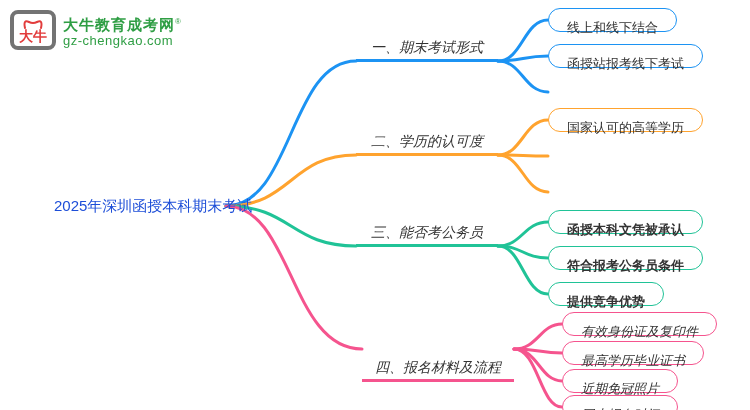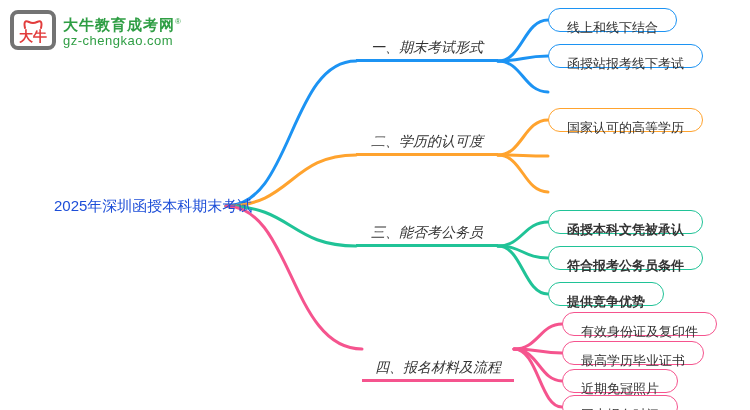--- a/index.html
+++ b/index.html
@@ -34,21 +34,21 @@
   .br-1 { left:356px; top:130px; width:142px; border-color:#ffa32e; }
   .br-2 { left:356px; top:221px; width:142px; border-color:#20c397; }
   .br-3 { left:362px; top:324px; width:152px; border-color:#f5548e;margin-top:32px; }
 
   
   .leaf { position:absolute; height:24px; line-height:21px; padding:8px 18px; background:#fff;
     border:1.5px solid; border-radius:13px; font-size:13px; color:#333; white-space:nowrap; text-align:center; }
   .bd-blue   { border-color:#1c93f3; }
   .bd-orange { border-color:#ffa32e; }
   .bd-green  { border-color:#20c397;font-weight:bold; }
-  .bd-pink   { border-color:#f5548e; }
+  .bd-pink   { border-color:#f5548e;font-style:italic; }
 
   .lf-0-0{left:548px;top:8px}   .lf-0-1{left:548px;top:44px}  .lf-0-2{left:548px;top:80px}
   .lf-1-0{left:548px;top:108px} .lf-1-1{left:548px;top:144px} .lf-1-2{left:548px;top:180px}
   .lf-2-0{left:548px;top:210px} .lf-2-1{left:548px;top:246px} .lf-2-2{left:548px;top:282px}
   .lf-3-0{left:562px;top:312px} .lf-3-1{left:562px;top:341px} .lf-3-2{left:562px;top:369px} .lf-3-3{left:562px;top:395px}
 </style>
 </head>
 <body>
 
 <div class="canvas">

